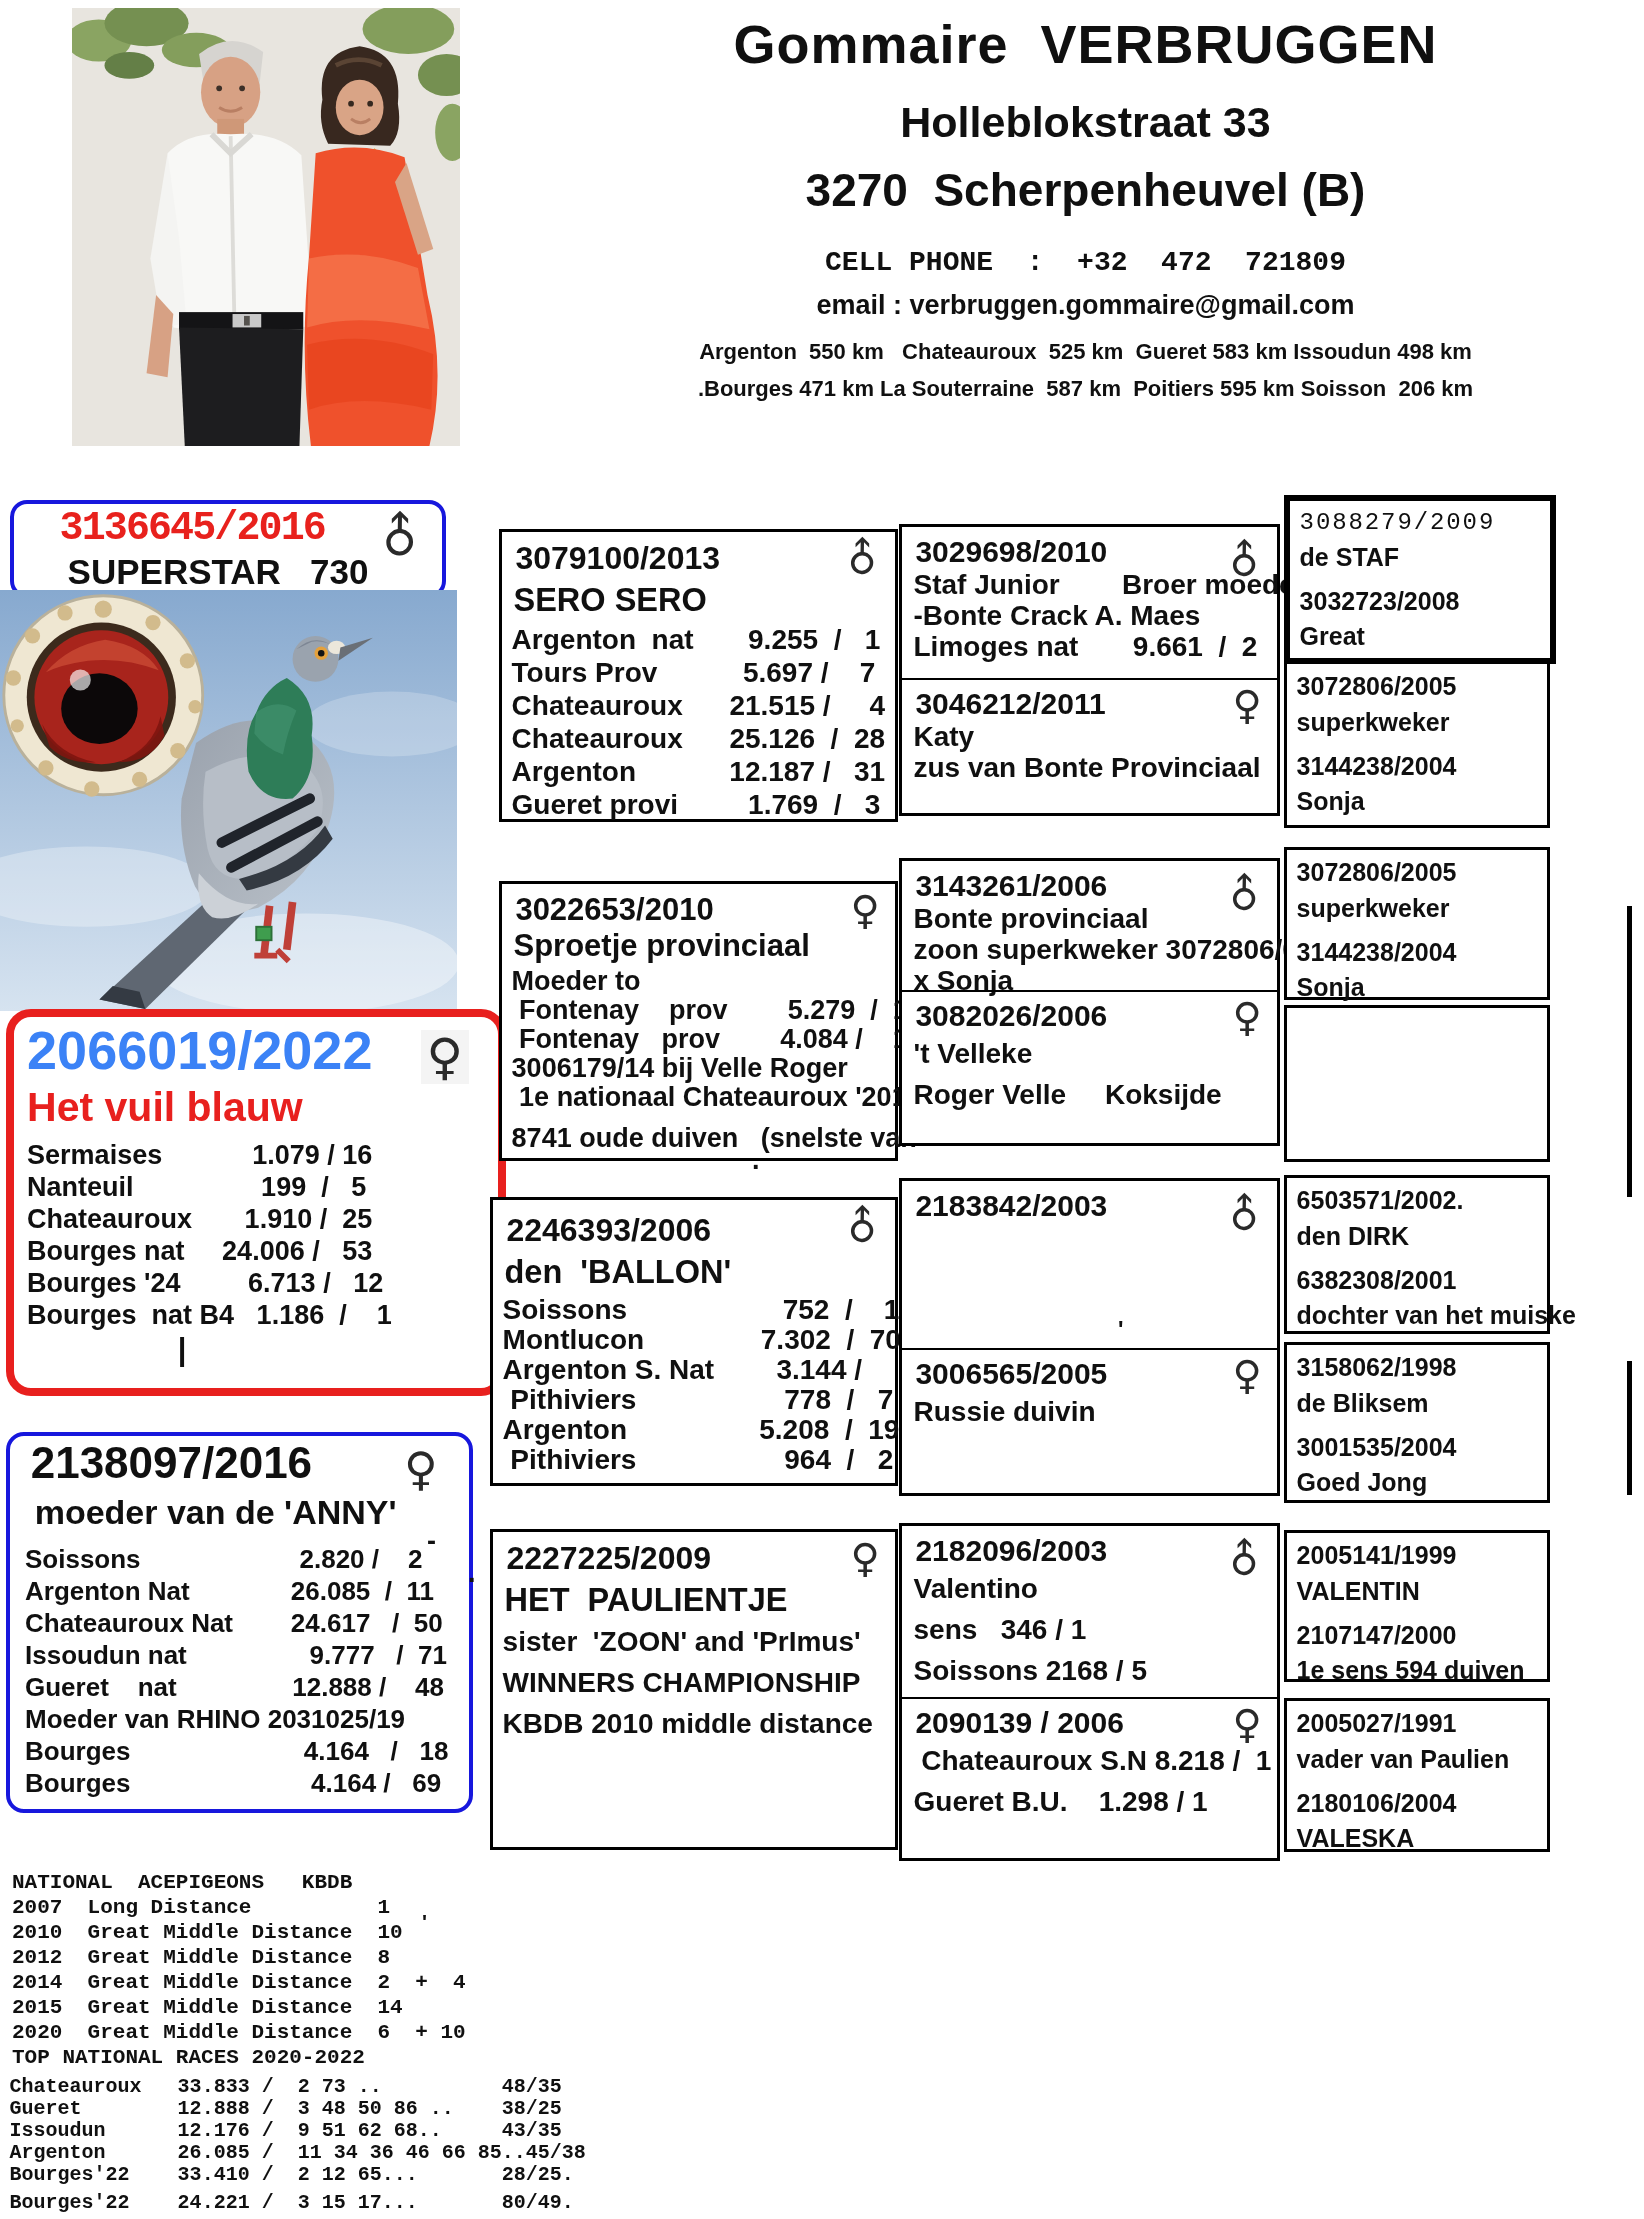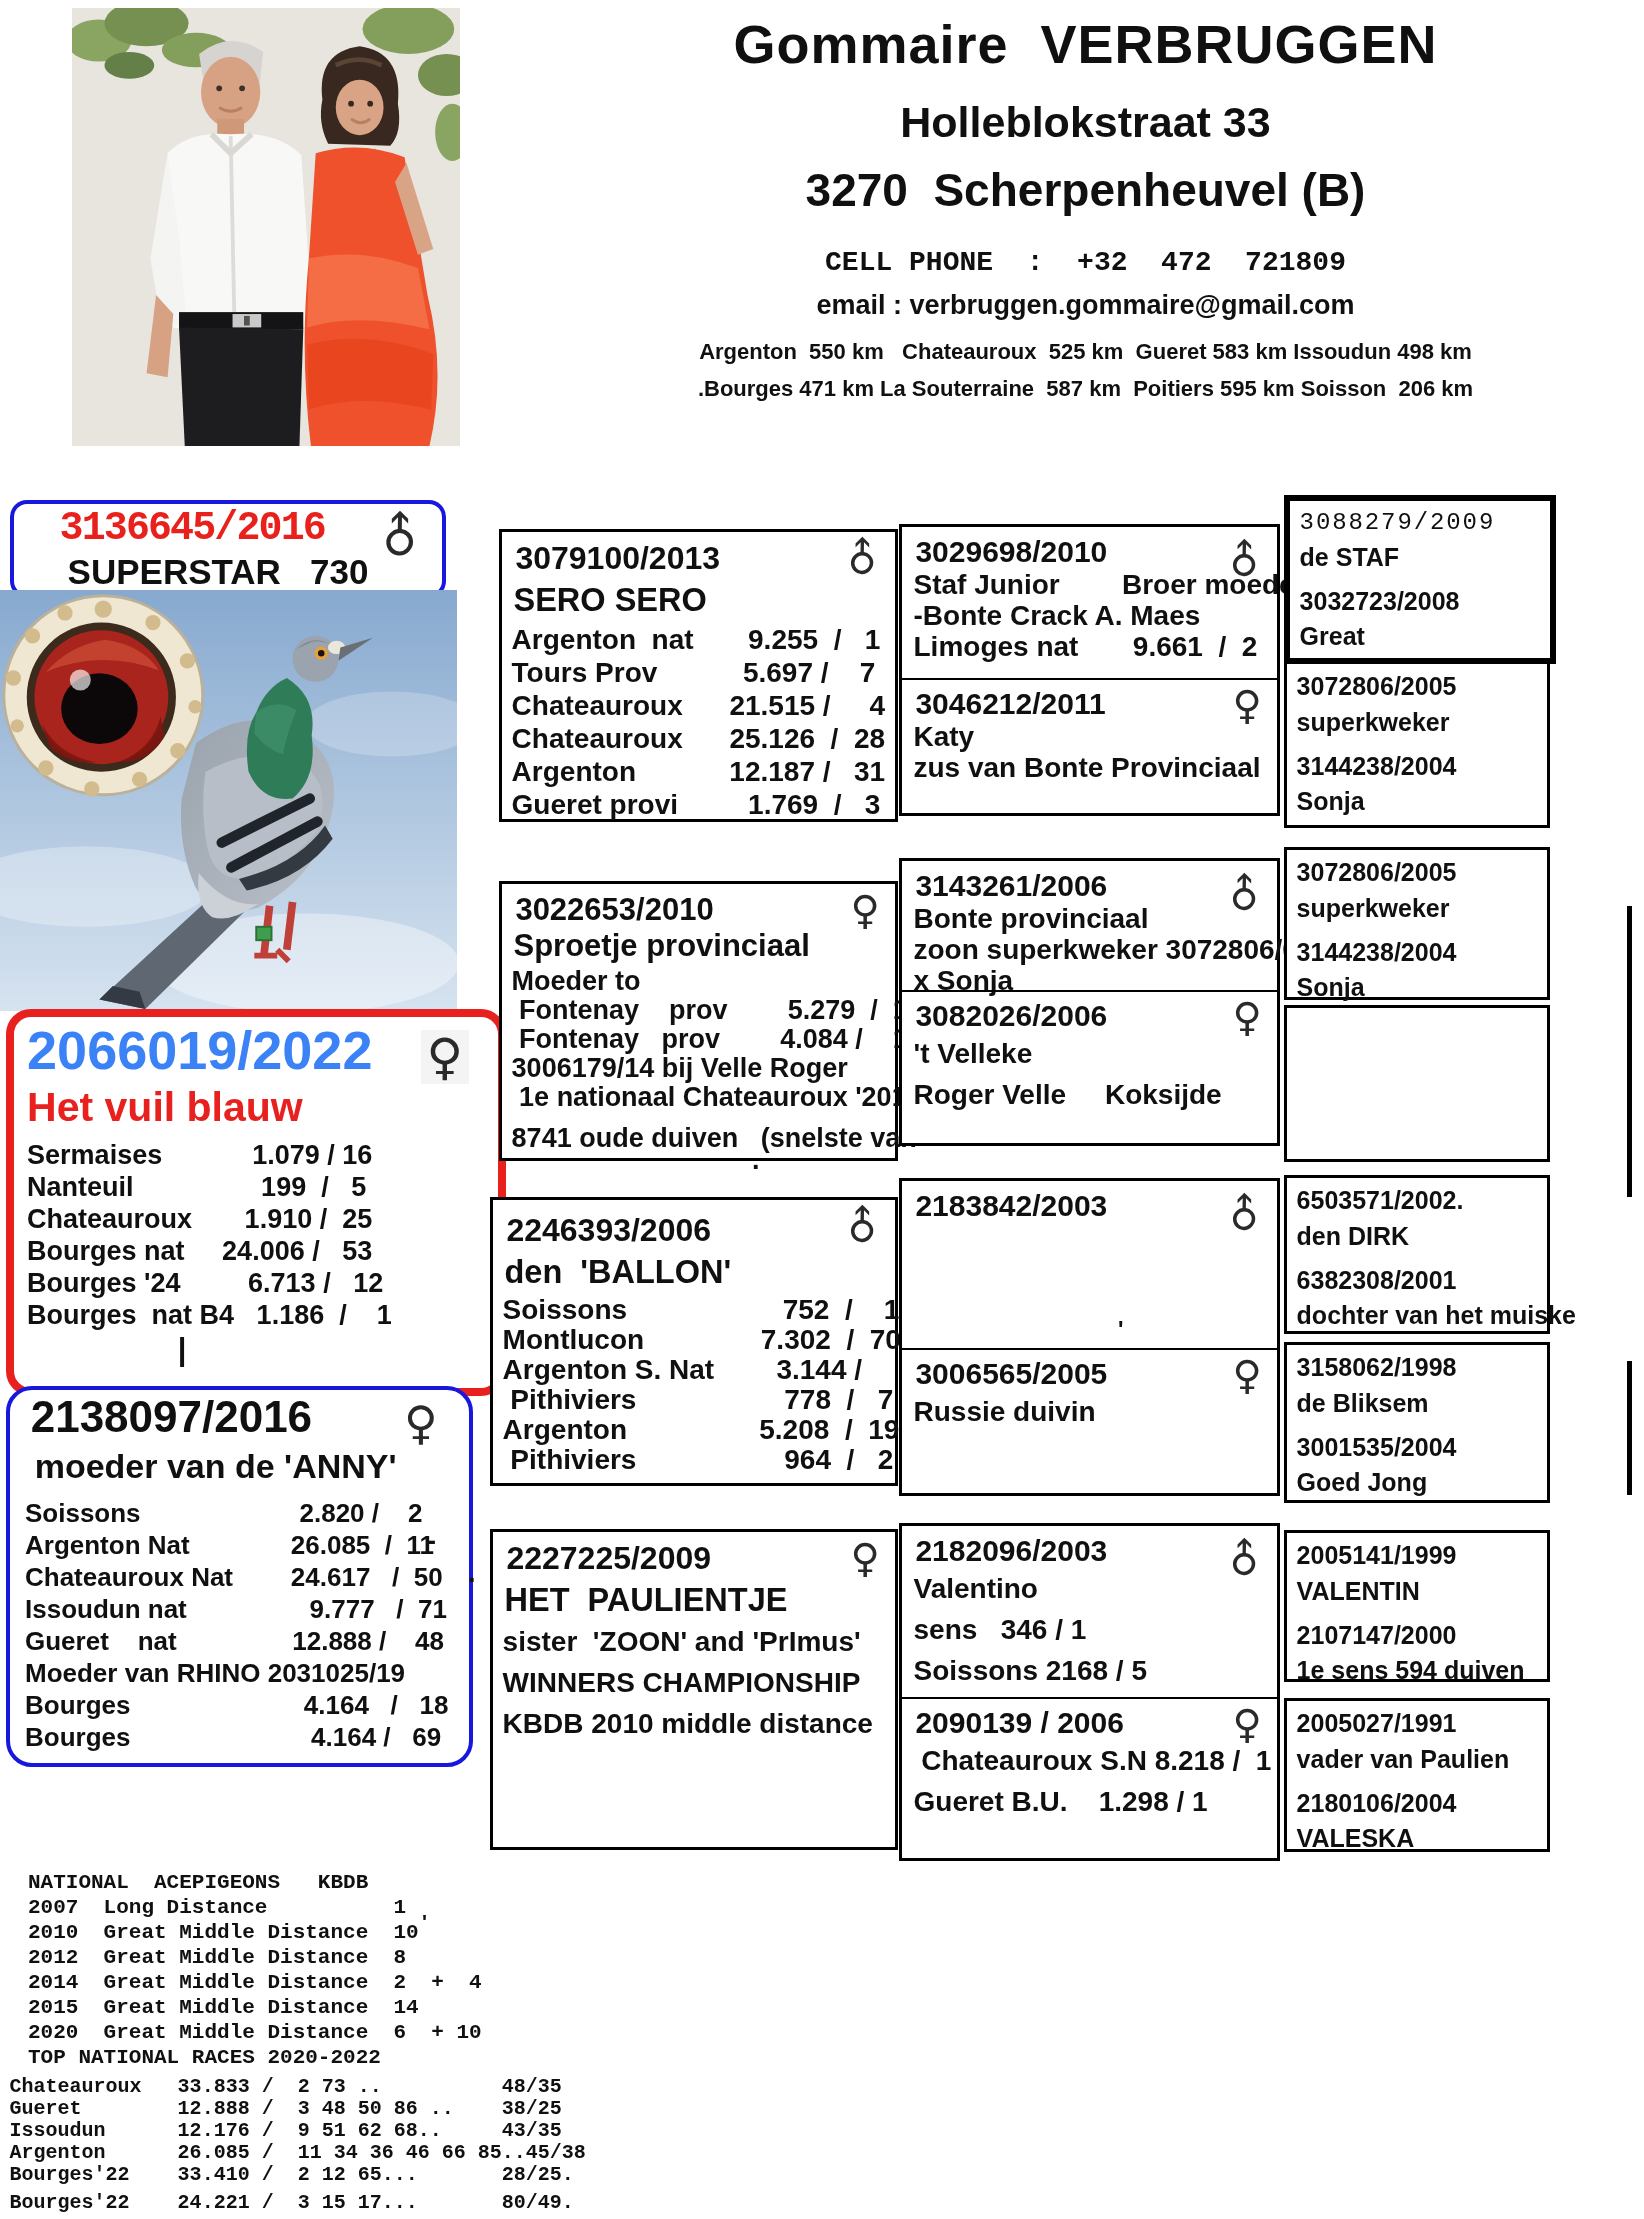--- a/index.html
+++ b/index.html
@@ -22,21 +22,21 @@
   #bluebox1 .ring{position:absolute;left:46px;top:1.9px;color:#e8211d;font-weight:bold;font-size:40px;
       font-family:"Liberation Mono","DejaVu Sans Mono",monospace;letter-spacing:-1.9px;}
   #bluebox1 .nm{position:absolute;left:54px;top:48px;font-weight:bold;font-size:35px;white-space:pre;}
   #pigeonphoto{left:0;top:590px;width:457px;height:421px;}
   #redbox{left:5.7px;top:1009px;width:484px;height:371px;border:8.6px solid #e8201e;border-radius:25px;background:#fff;}
   #redbox .ring{position:absolute;left:13.4px;top:1.9px;color:#3b82f6;font-weight:bold;font-size:54px;}
   #redbox .nm{position:absolute;left:13.4px;top:67px;color:#e8201e;font-weight:bold;font-size:41px;}
   #redbox .rows{position:absolute;left:13.4px;top:122px;}
   #redbox .rows .ln{font-weight:bold;font-size:27px;line-height:32px;white-space:pre;}
   #redbox .pipe{position:absolute;left:164px;top:315px;font-weight:bold;font-size:31px;}
-  #bluebox2{left:5.7px;top:1386px;width:459px;height:373px;border:4.8px solid #1717dd;border-radius:26px;background:#fff;}
+  #bluebox2{left:5.7px;top:1432px;width:459px;height:373px;border:4.8px solid #1717dd;border-radius:18px;background:#fff;}
   #bluebox2 .ring{position:absolute;left:21px;top:1.9px;font-weight:bold;font-size:44px;}
   #bluebox2 .nm{position:absolute;left:25px;top:57px;font-weight:bold;font-size:34px;}
   #bluebox2 .rows{position:absolute;left:15.3px;top:107px;}
   #bluebox2 .rows .ln{font-weight:bold;font-size:26px;line-height:32px;white-space:pre;}
   
   .pb{position:absolute;border:3.8px solid #000;background:#fff;}
   .pb .ring2{font-weight:bold;font-size:32px;margin:7.6px 0 0 13.4px;white-space:pre;}
   .pb .name2{font-weight:bold;font-size:32.5px;margin:5.7px 0 0 11.5px;white-space:pre;}
   .pb .ln2{font-weight:bold;font-size:28px;margin-left:9.6px;white-space:pre;}
   #sf{left:499px;top:529px;width:393px;height:287px;}
@@ -75,21 +75,21 @@
   #b4{top:1175px;height:153px;} #b5{top:1342px;height:155px;}
   #b6{top:1530px;height:146px;} #b7{top:1698px;height:148px;}
   
   .sex{position:absolute;right:15.3px;top:5.7px;font-size:40px;color:#2a2a2a;font-weight:bold;
        font-family:"DejaVu Sans",sans-serif;line-height:1;}
   .sex.m{transform:rotate(-45deg);}
   #bluebox1 .sex{font-size:48px;right:21px;top:7.6px;}
   #redbox .sex{font-size:50px;right:29px;top:13.4px;background:#f4f4f4;padding:1.9px 5.7px;}
   #bluebox2 .sex{font-size:46px;right:31px;top:9.6px;}
   
-  #ace{left:28px;top:1870px;font-family:"Liberation Mono","DejaVu Sans Mono",monospace;
+  #ace{left:12px;top:1870px;font-family:"Liberation Mono","DejaVu Sans Mono",monospace;
        font-weight:bold;font-size:21px;}
   #ace div{white-space:pre;line-height:25px;}
   #races{left:9.6px;top:2076px;font-family:"Liberation Mono","DejaVu Sans Mono",monospace;
        font-weight:bold;font-size:20px;}
   #races div{white-space:pre;line-height:22px;}
   #races .last{margin-top:5.7px;}
   
   .mark{position:absolute;font-weight:bold;font-size:27px;color:#111;}
   .cut{position:absolute;width:4.8px;background:#000;left:1627px;}
 </style>

